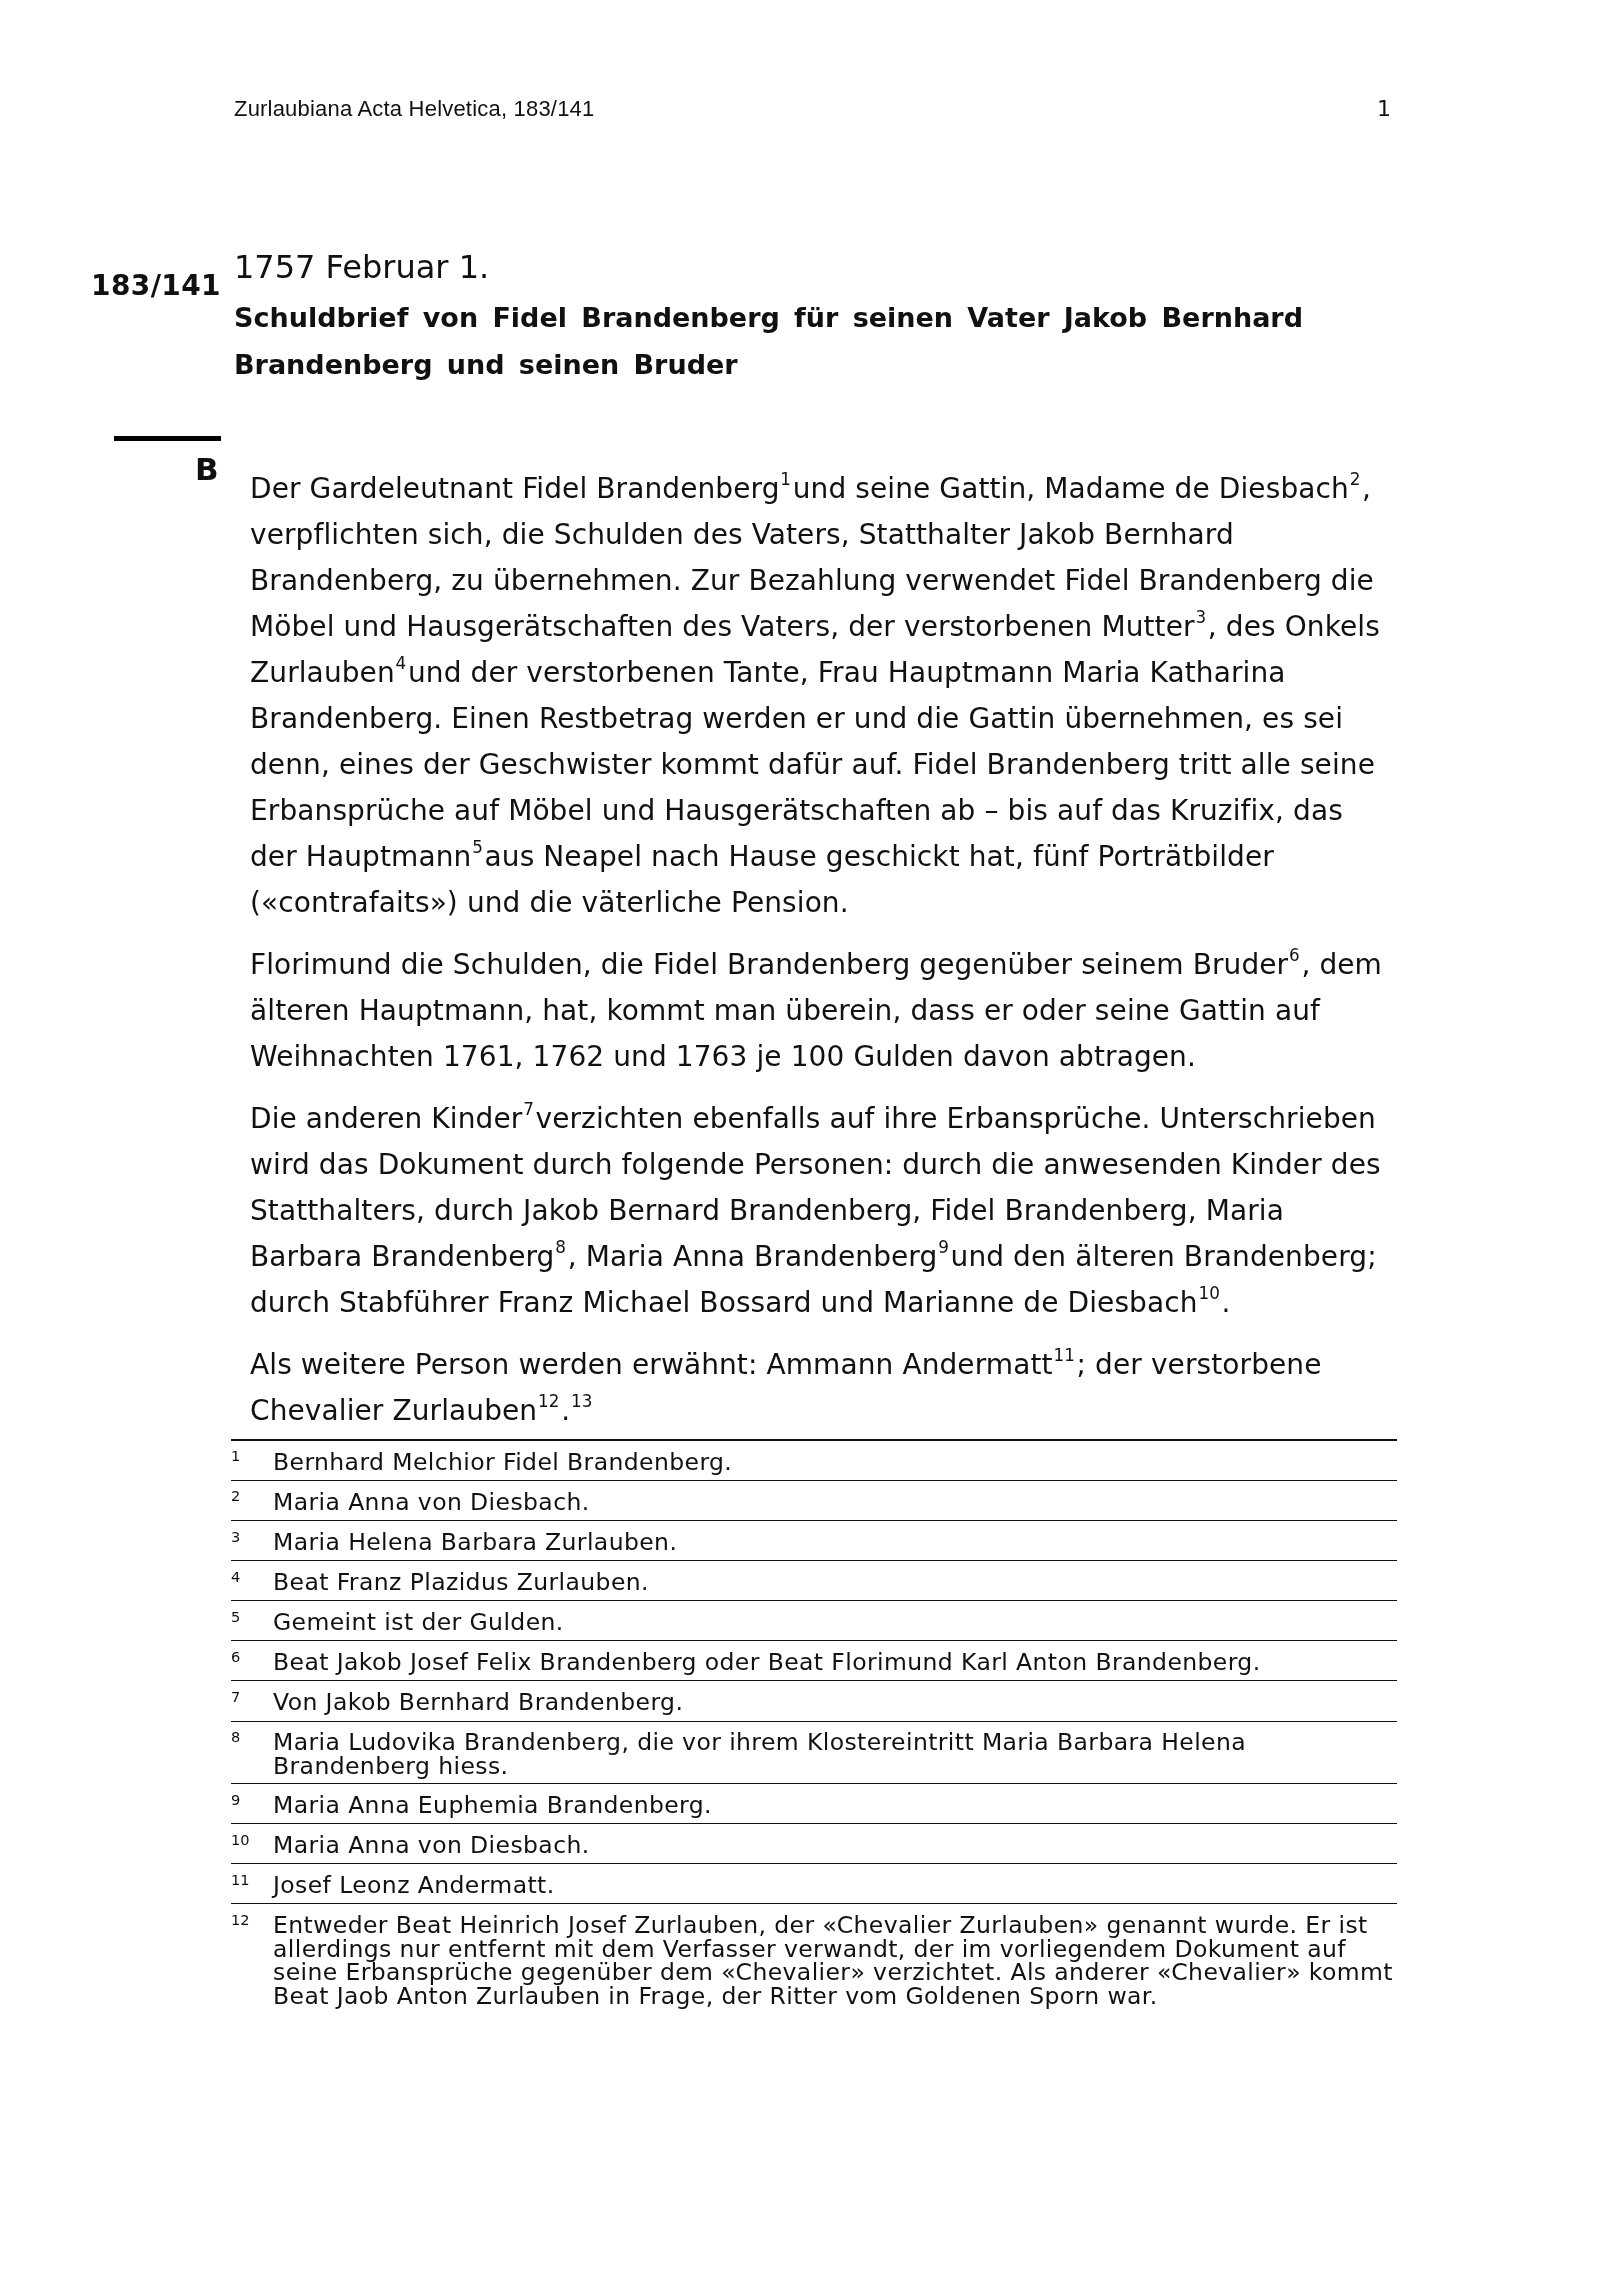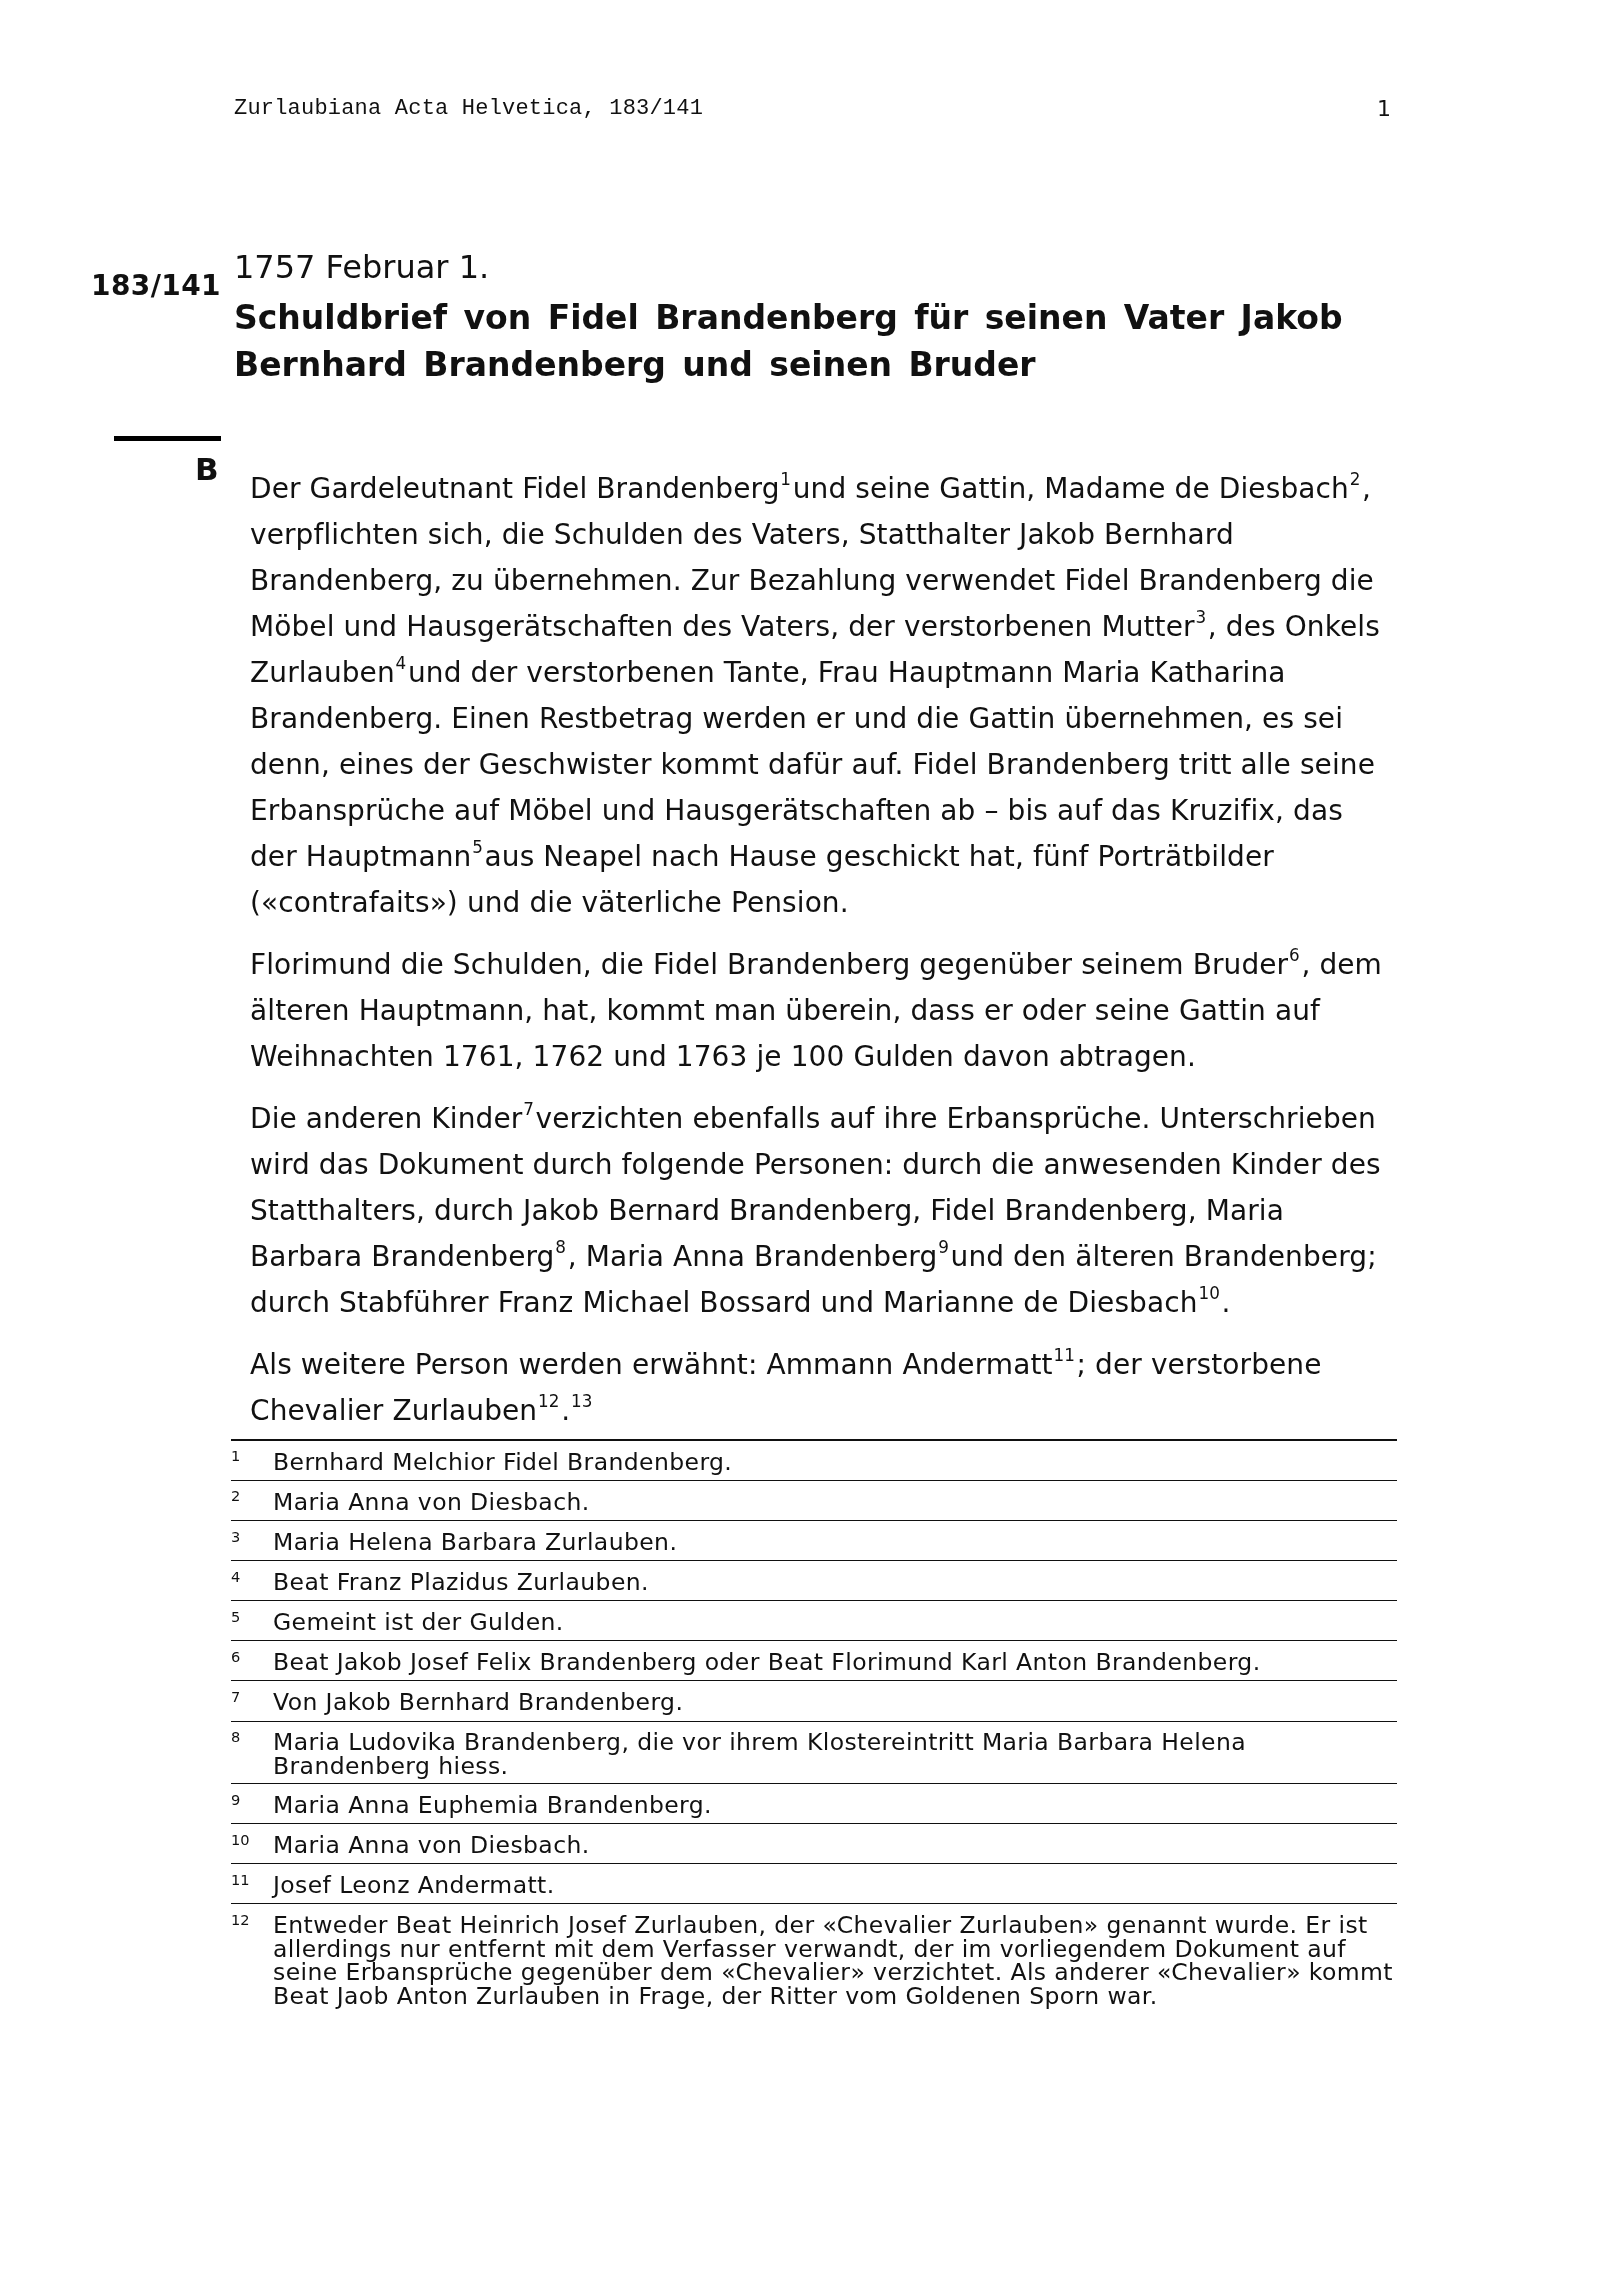--- a/index.html
+++ b/index.html
@@ -14,21 +14,21 @@
       overflow: hidden;
       font-family: "DejaVu Sans", "Liberation Sans", sans-serif;
       color: #111111;
     }
     .running-head {
       position: absolute;
       left: 234px;
       top: 96px;
       font-size: 22px;
       letter-spacing: 0.2px;
-      font-family: Liberation Mono, monospace;
+      font-family: Liberation Sans, sans-serif;
       font-stretch: condensed;
     }
     .page-num {
       position: absolute;
       right: 232px;
       top: 96px;
       font-size: 22px;
     }
     .doc-id {
       position: absolute;
@@ -43,21 +43,21 @@
       position: absolute;
       left: 234px;
       top: 248px;
       font-size: 32px;
     }
     .doc-title {
       position: absolute;
       left: 234px;
       top: 294px;
       width: 1161px;
-      font-size: 33px;
+      font-size: 27px;
       font-weight: bold;
       line-height: 47px;
       word-spacing: 4.9px;
     }
     .margin-rule {
       position: absolute;
       left: 114px;
       top: 436px;
       width: 107px;
       height: 4.9px;

